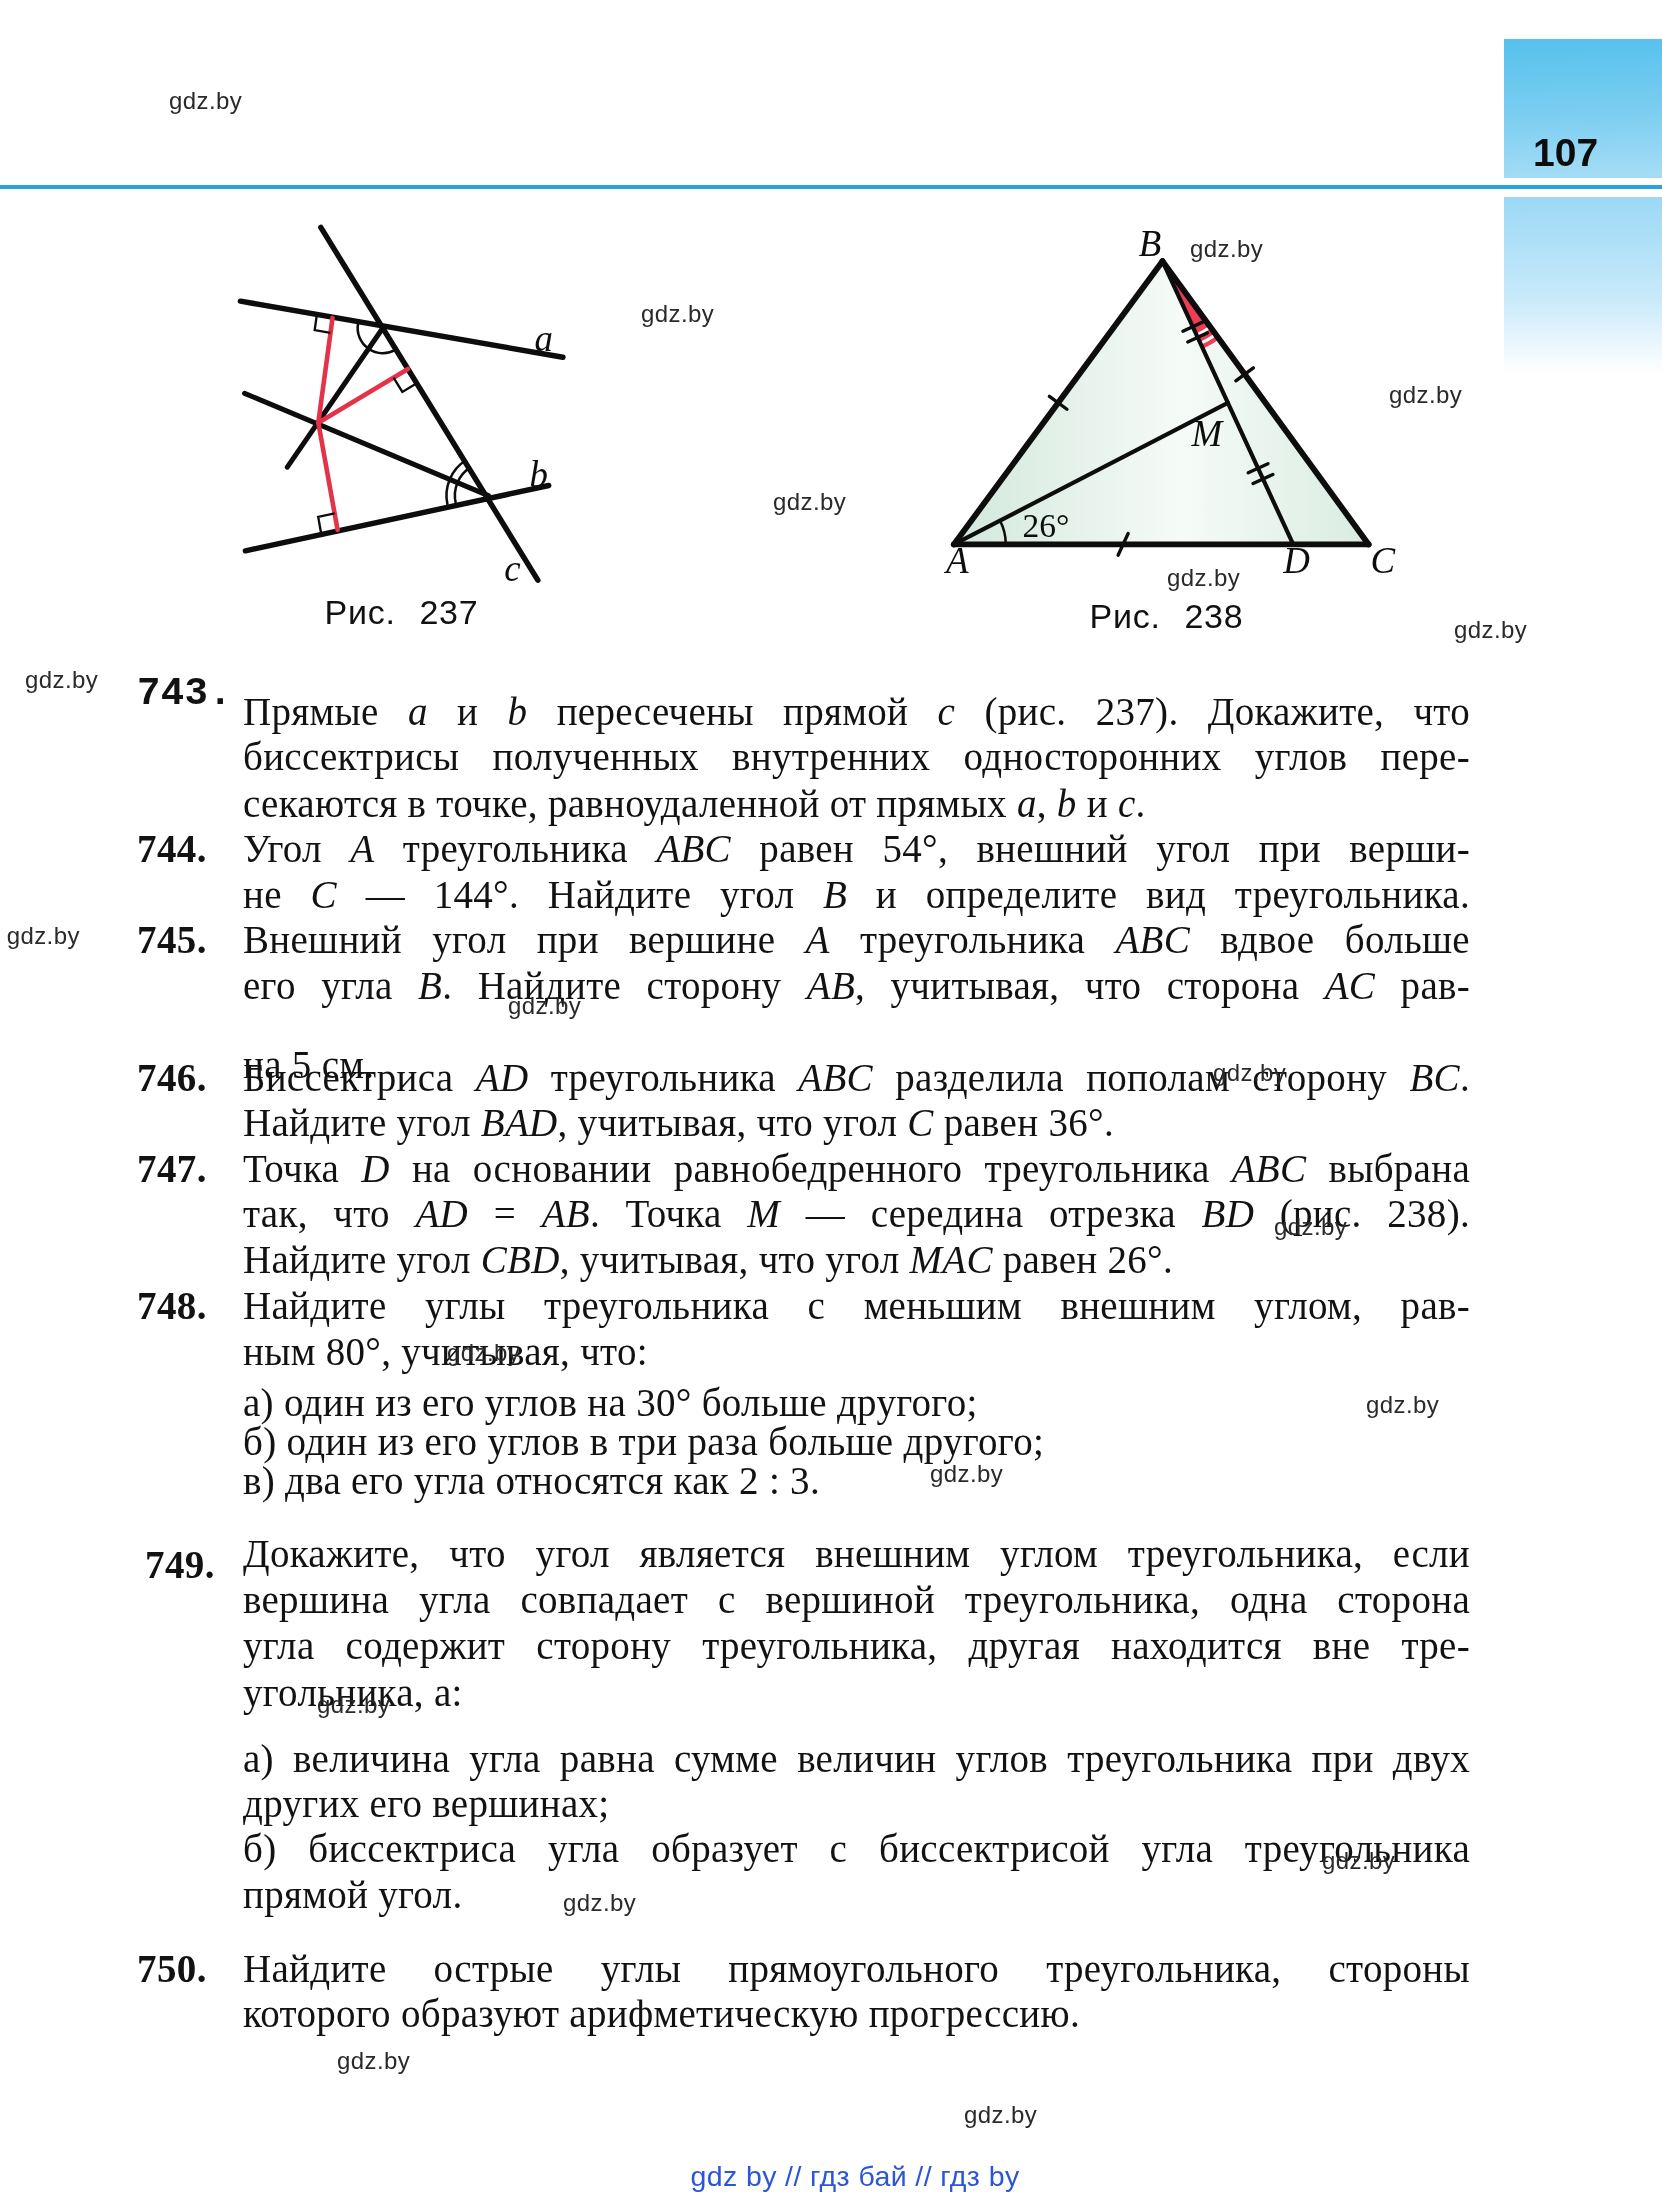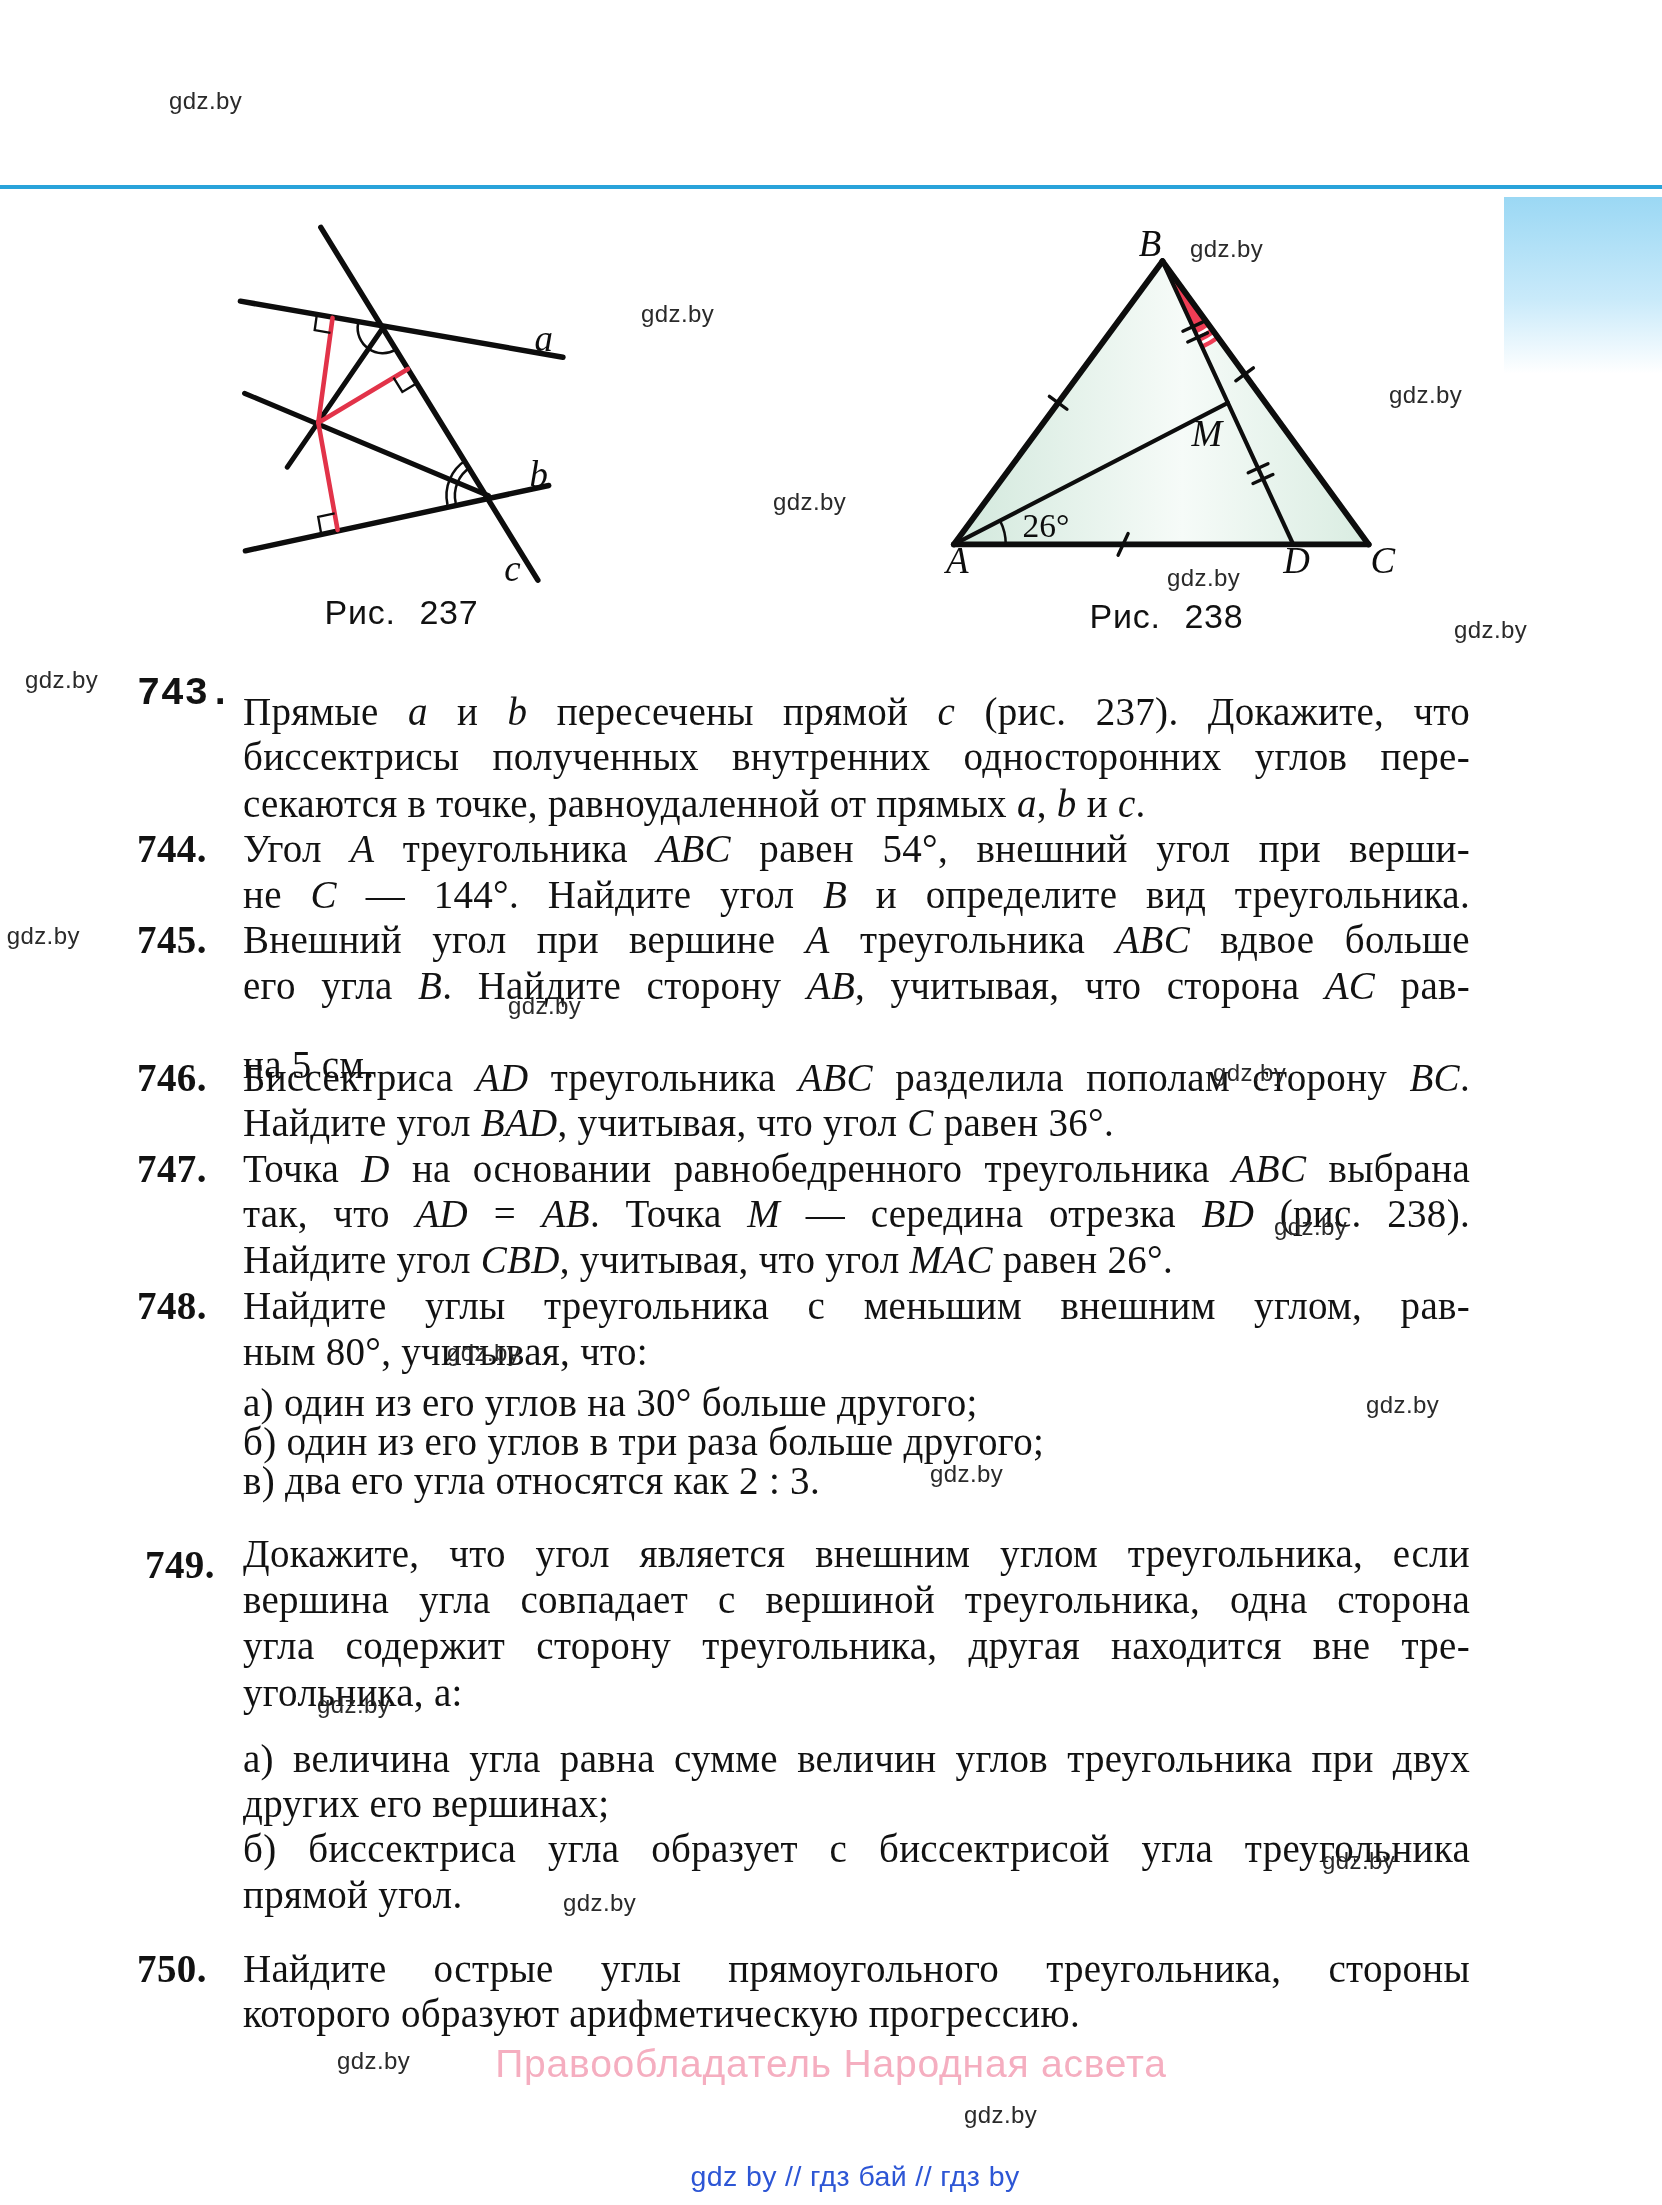--- a/index.html
+++ b/index.html
@@ -45,20 +45,23 @@
     font-family:"Liberation Sans",sans-serif;font-size:39px;color:#f5aec0;letter-spacing:0.8px;}
   .footer-links{position:absolute;left:0;right:0;top:2160px;text-align:center;
     font-family:"Liberation Sans",sans-serif;font-size:28.5px;color:#2d56d5;letter-spacing:0.4px;padding-left:48px;}
 </style>
 </head>
 <body>
 
 <div id="page">
 
 
+  <div class="page-box">
+    <span class="page-num">107</span>
+  </div>
   <div class="header-rule"></div>
   <div class="margin-box"></div>
 
   <svg class="fig" style="left:201px;top:209px" width="429" height="429" viewBox="0 0 512 512">
     <g stroke="#0d0d0d" stroke-width="6.5" stroke-linecap="round" fill="none">
       <line x1="47" y1="110" x2="432" y2="177"></line>
       <line x1="143" y1="22" x2="402" y2="443"></line>
       <line x1="53" y1="408" x2="415" y2="330"></line>
       <line x1="217" y1="142" x2="103" y2="308" stroke-width="6"></line>
       <line x1="343" y1="342" x2="52" y2="220" stroke-width="6"></line>
@@ -181,17 +184,16 @@
       <span class="wm" style="left: 447px; top: 1339px;">gdz.by</span>
       <span class="wm" style="left: 1366px; top: 1391px;">gdz.by</span>
       <span class="wm" style="left: 930px; top: 1460px;">gdz.by</span>
       <span class="wm" style="left: 317px; top: 1691px;">gdz.by</span>
       <span class="wm" style="left: 1322px; top: 1847px;">gdz.by</span>
       <span class="wm" style="left: 563px; top: 1889px;">gdz.by</span>
       <span class="wm" style="left: 337px; top: 2047px;">gdz.by</span>
       <span class="wm" style="left: 964px; top: 2101px;">gdz.by</span>
     </div>
 
-  <div class="copyright">Правообладатель Народная асвета</div>
   <div class="footer-links">gdz by  //  гдз бай  //  гдз by</div>
 
 </div>
 
 
 </body></html>

